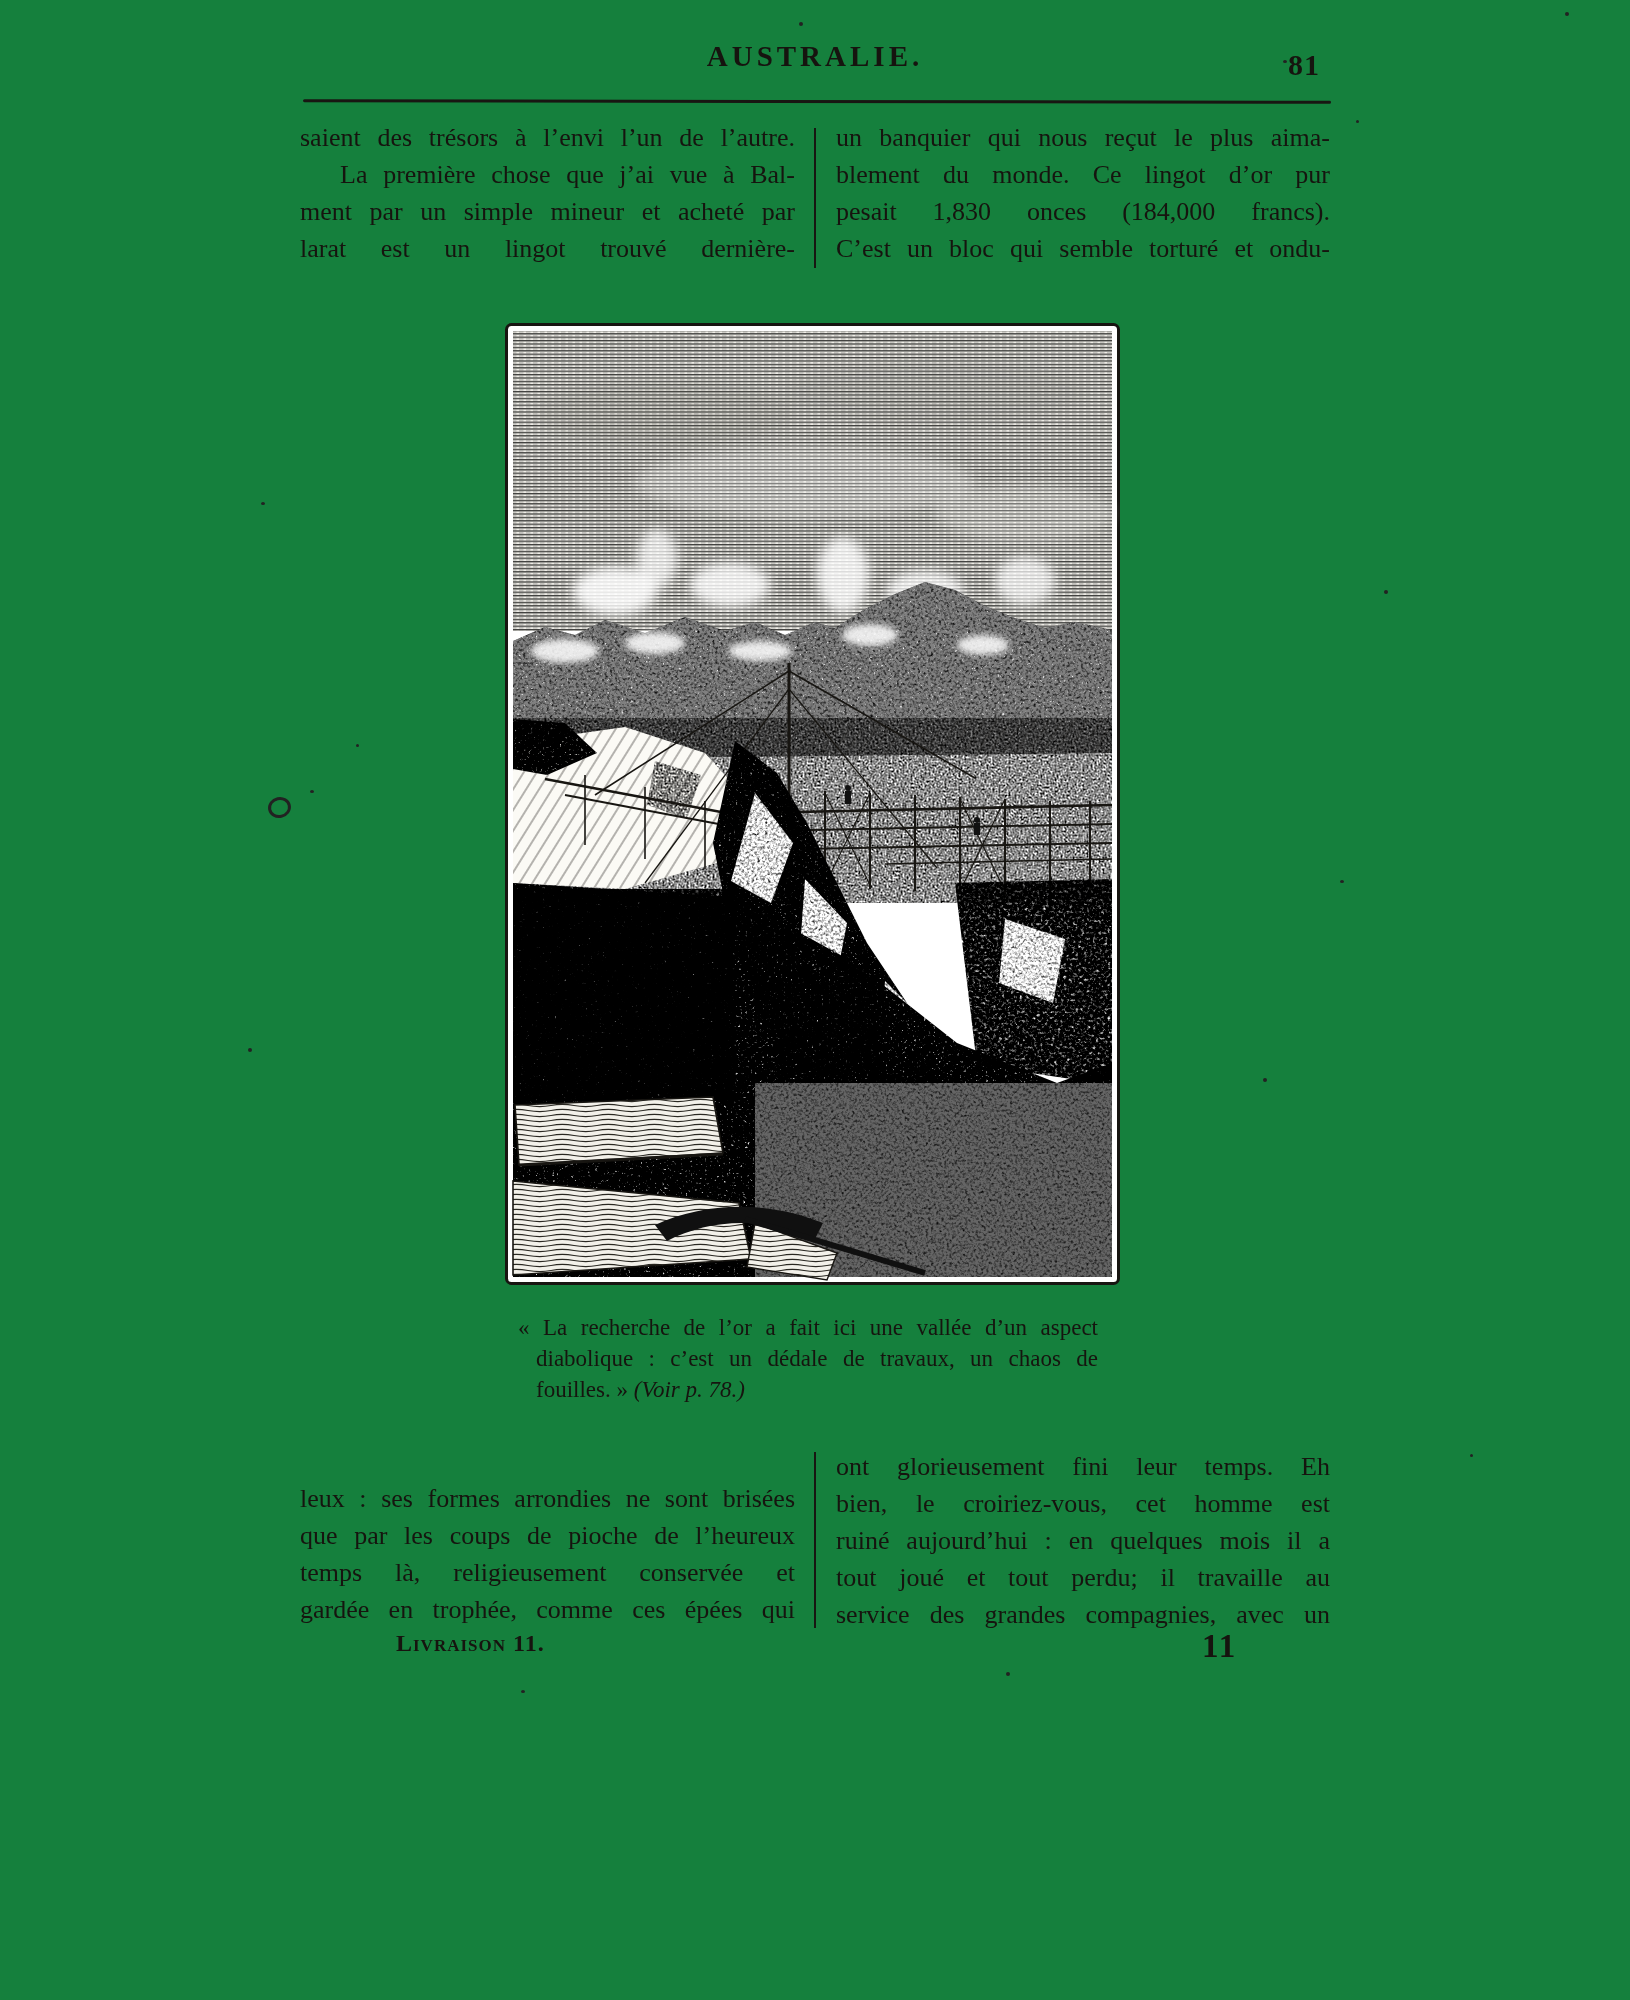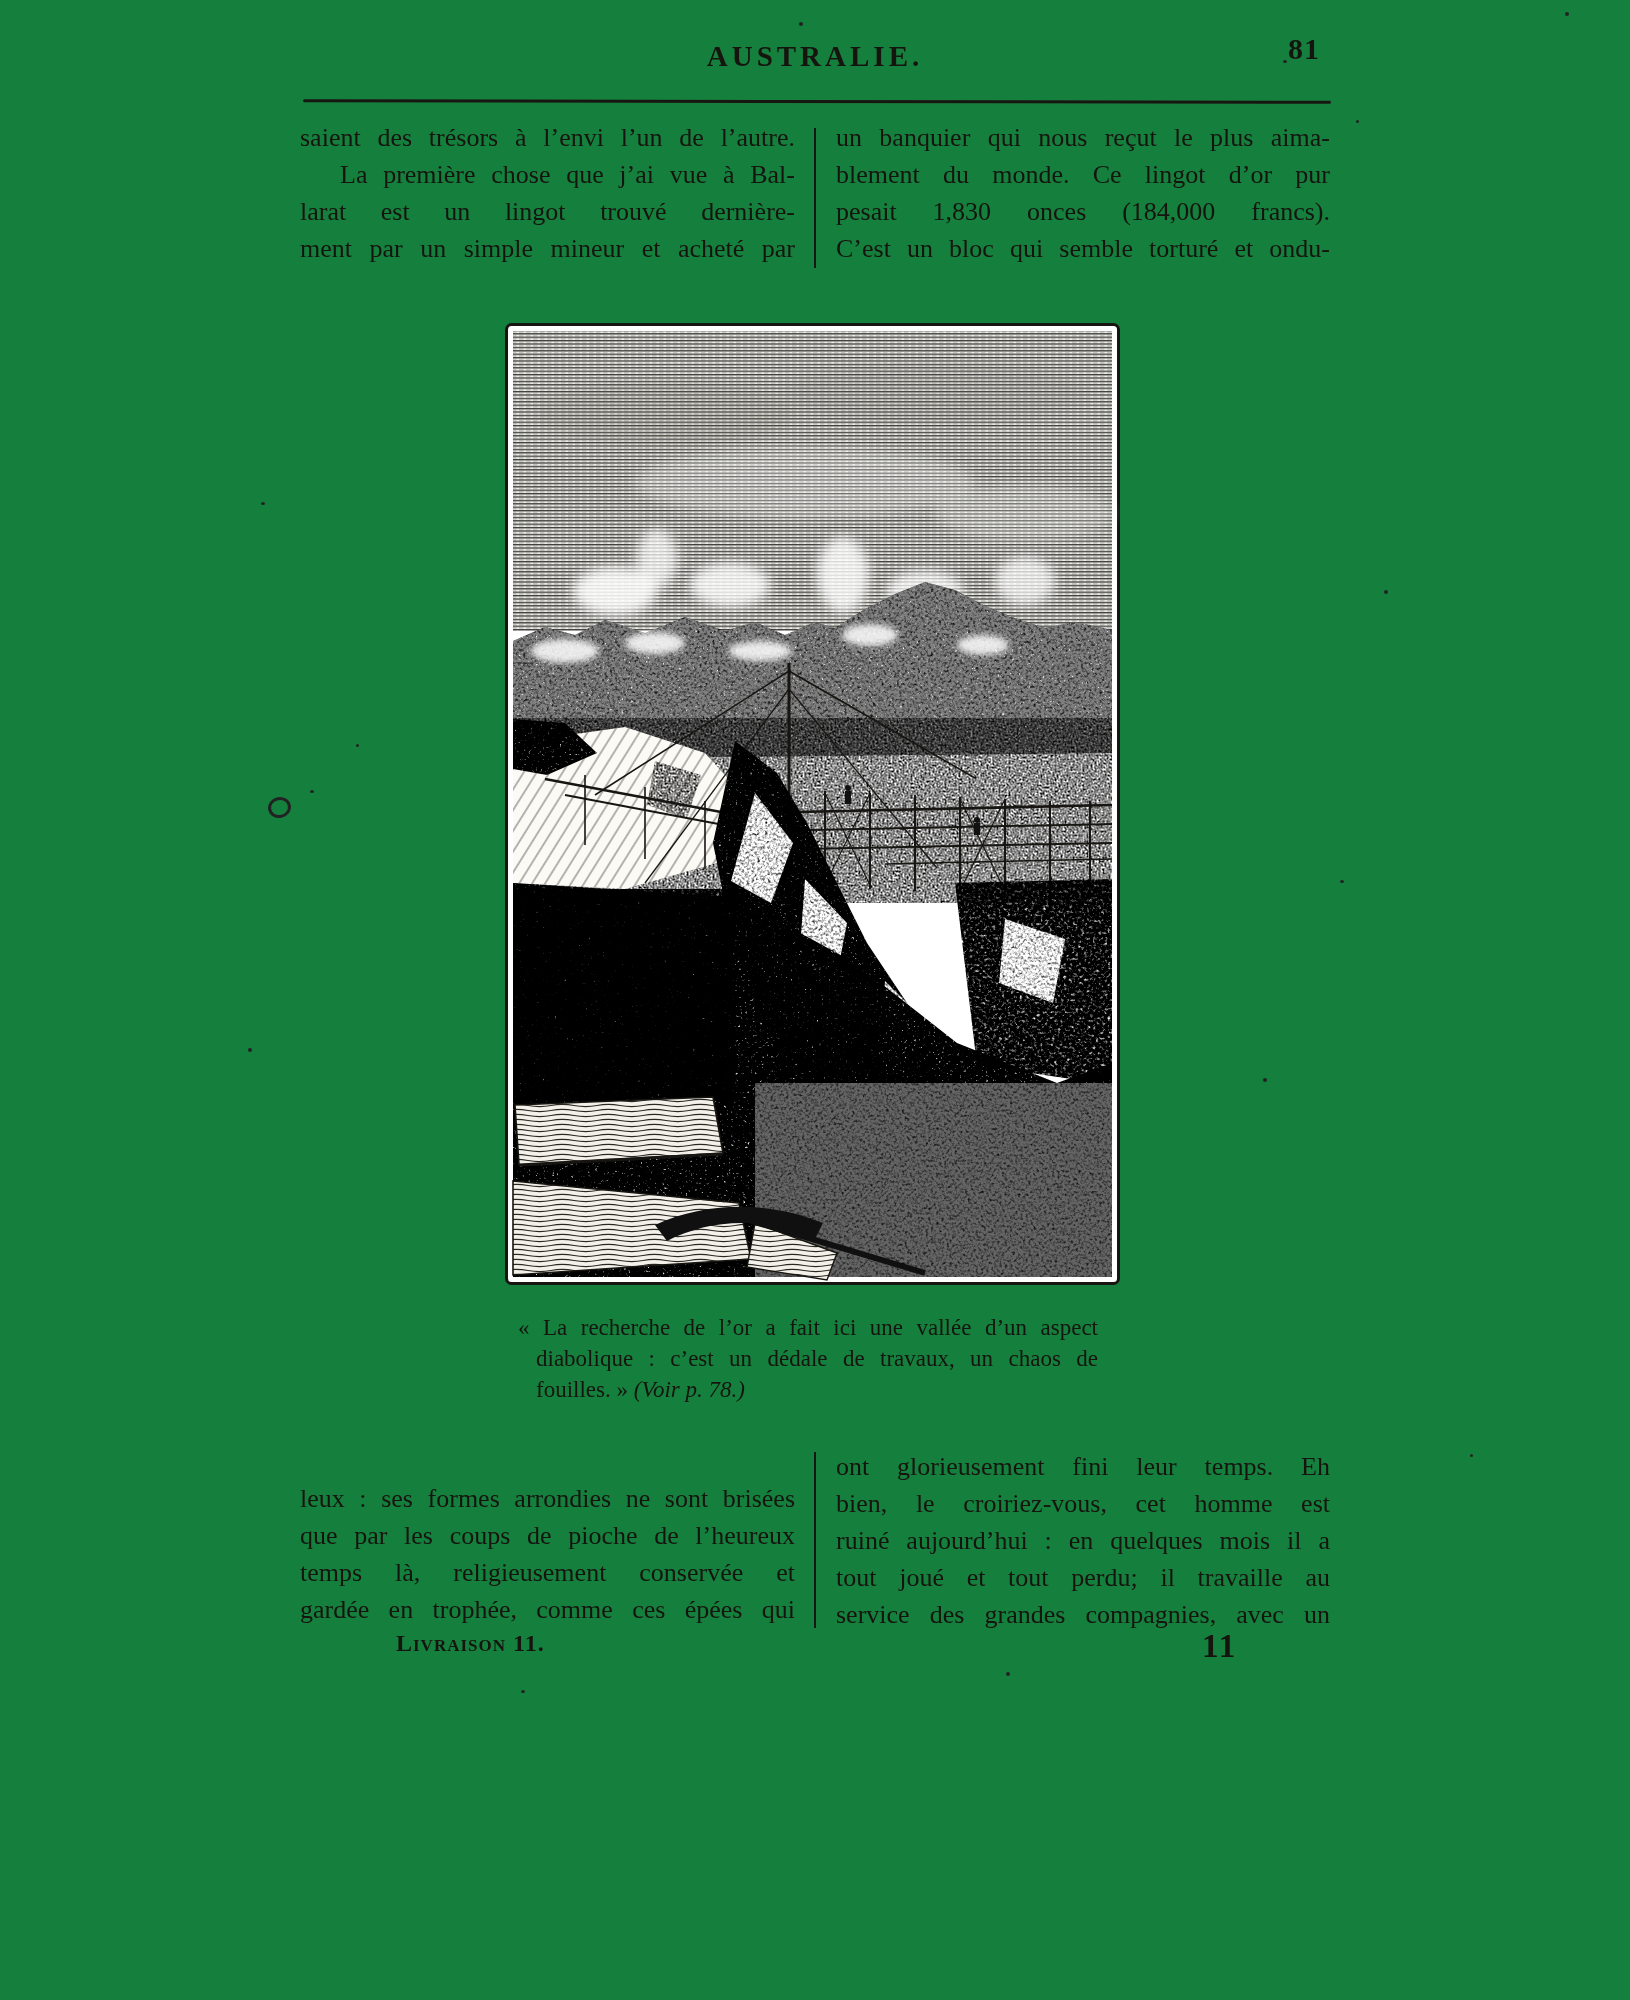--- a/index.html
+++ b/index.html
@@ -10,21 +10,21 @@
     font-family:"Liberation Serif", serif;
     color:#16140f;
     overflow:hidden;
   }
   .hdr-title{
     position:absolute;left:0;right:0;top:40px;
     text-align:center;
     font-size:29px;font-weight:bold;letter-spacing:4px;
   }
   .hdr-page-num{
-    position:absolute;left:1288px;top:32px;
+    position:absolute;left:1288px;top:48px;
     font-size:30px;font-weight:bold;letter-spacing:1px;
   }
   .hdr-rule{
     position:absolute;left:303px;top:100px;width:1028px;height:3px;
     background:#181612;border-radius:2px;transform:rotate(0.08deg);
   }
   .col{position:absolute;width:495px;}
   .col-top-left{left:300px;top:119px;}
   .col-top-right{left:836px;top:119px;width:494px;}
   .col-bot-left{left:300px;top:1448px;margin-top:32px;}
@@ -76,22 +76,22 @@
 
 <div class="page">
 
   <div class="hdr-title">AUSTRALIE.</div>
   <div class="hdr-page-num">81</div>
   <div class="hdr-rule"></div>
 
   <div class="col col-top-left">
     <div class="tline">saient des trésors à l’envi l’un de l’autre.</div>
     <div class="tline indent">La première chose que j’ai vue à Bal-</div>
+    <div class="tline">ment par un simple mineur et acheté par</div>
     <div class="tline">larat est un lingot trouvé dernière-</div>
-    <div class="tline">ment par un simple mineur et acheté par</div>
   </div>
   <div class="divider divider-top"></div>
   <div class="col col-top-right">
     <div class="tline">un banquier qui nous reçut le plus aima-</div>
     <div class="tline">blement du monde. Ce lingot d’or pur</div>
     <div class="tline">pesait 1,830 onces (184,000 francs).</div>
     <div class="tline">C’est un bloc qui semble torturé et ondu-</div>
   </div>
 
   <div class="figure">

